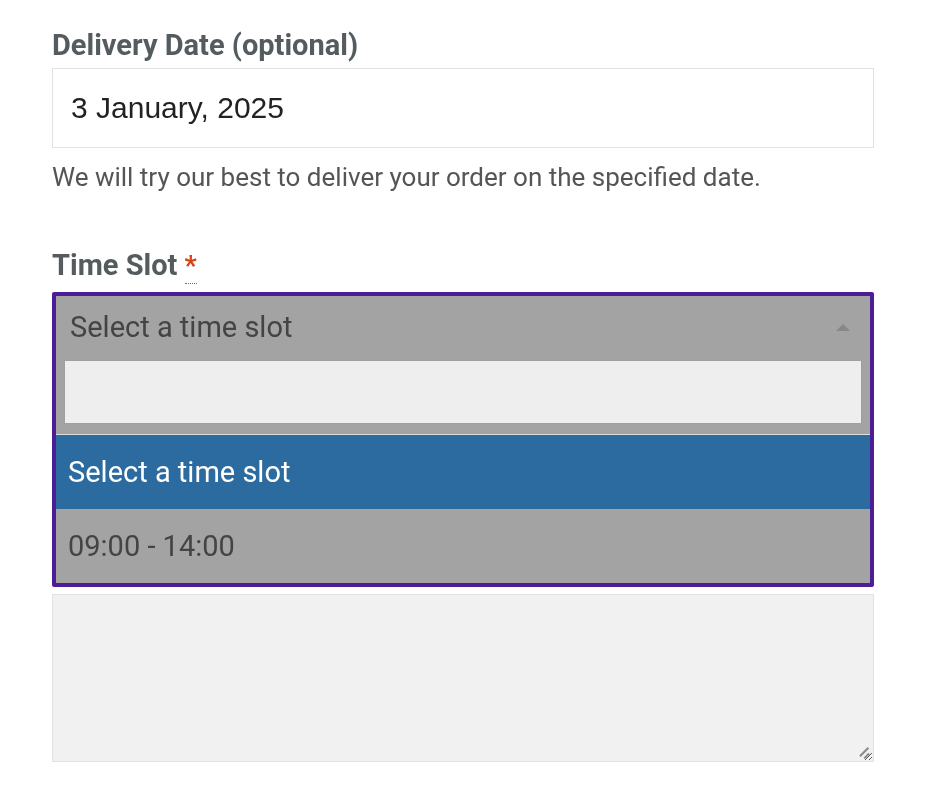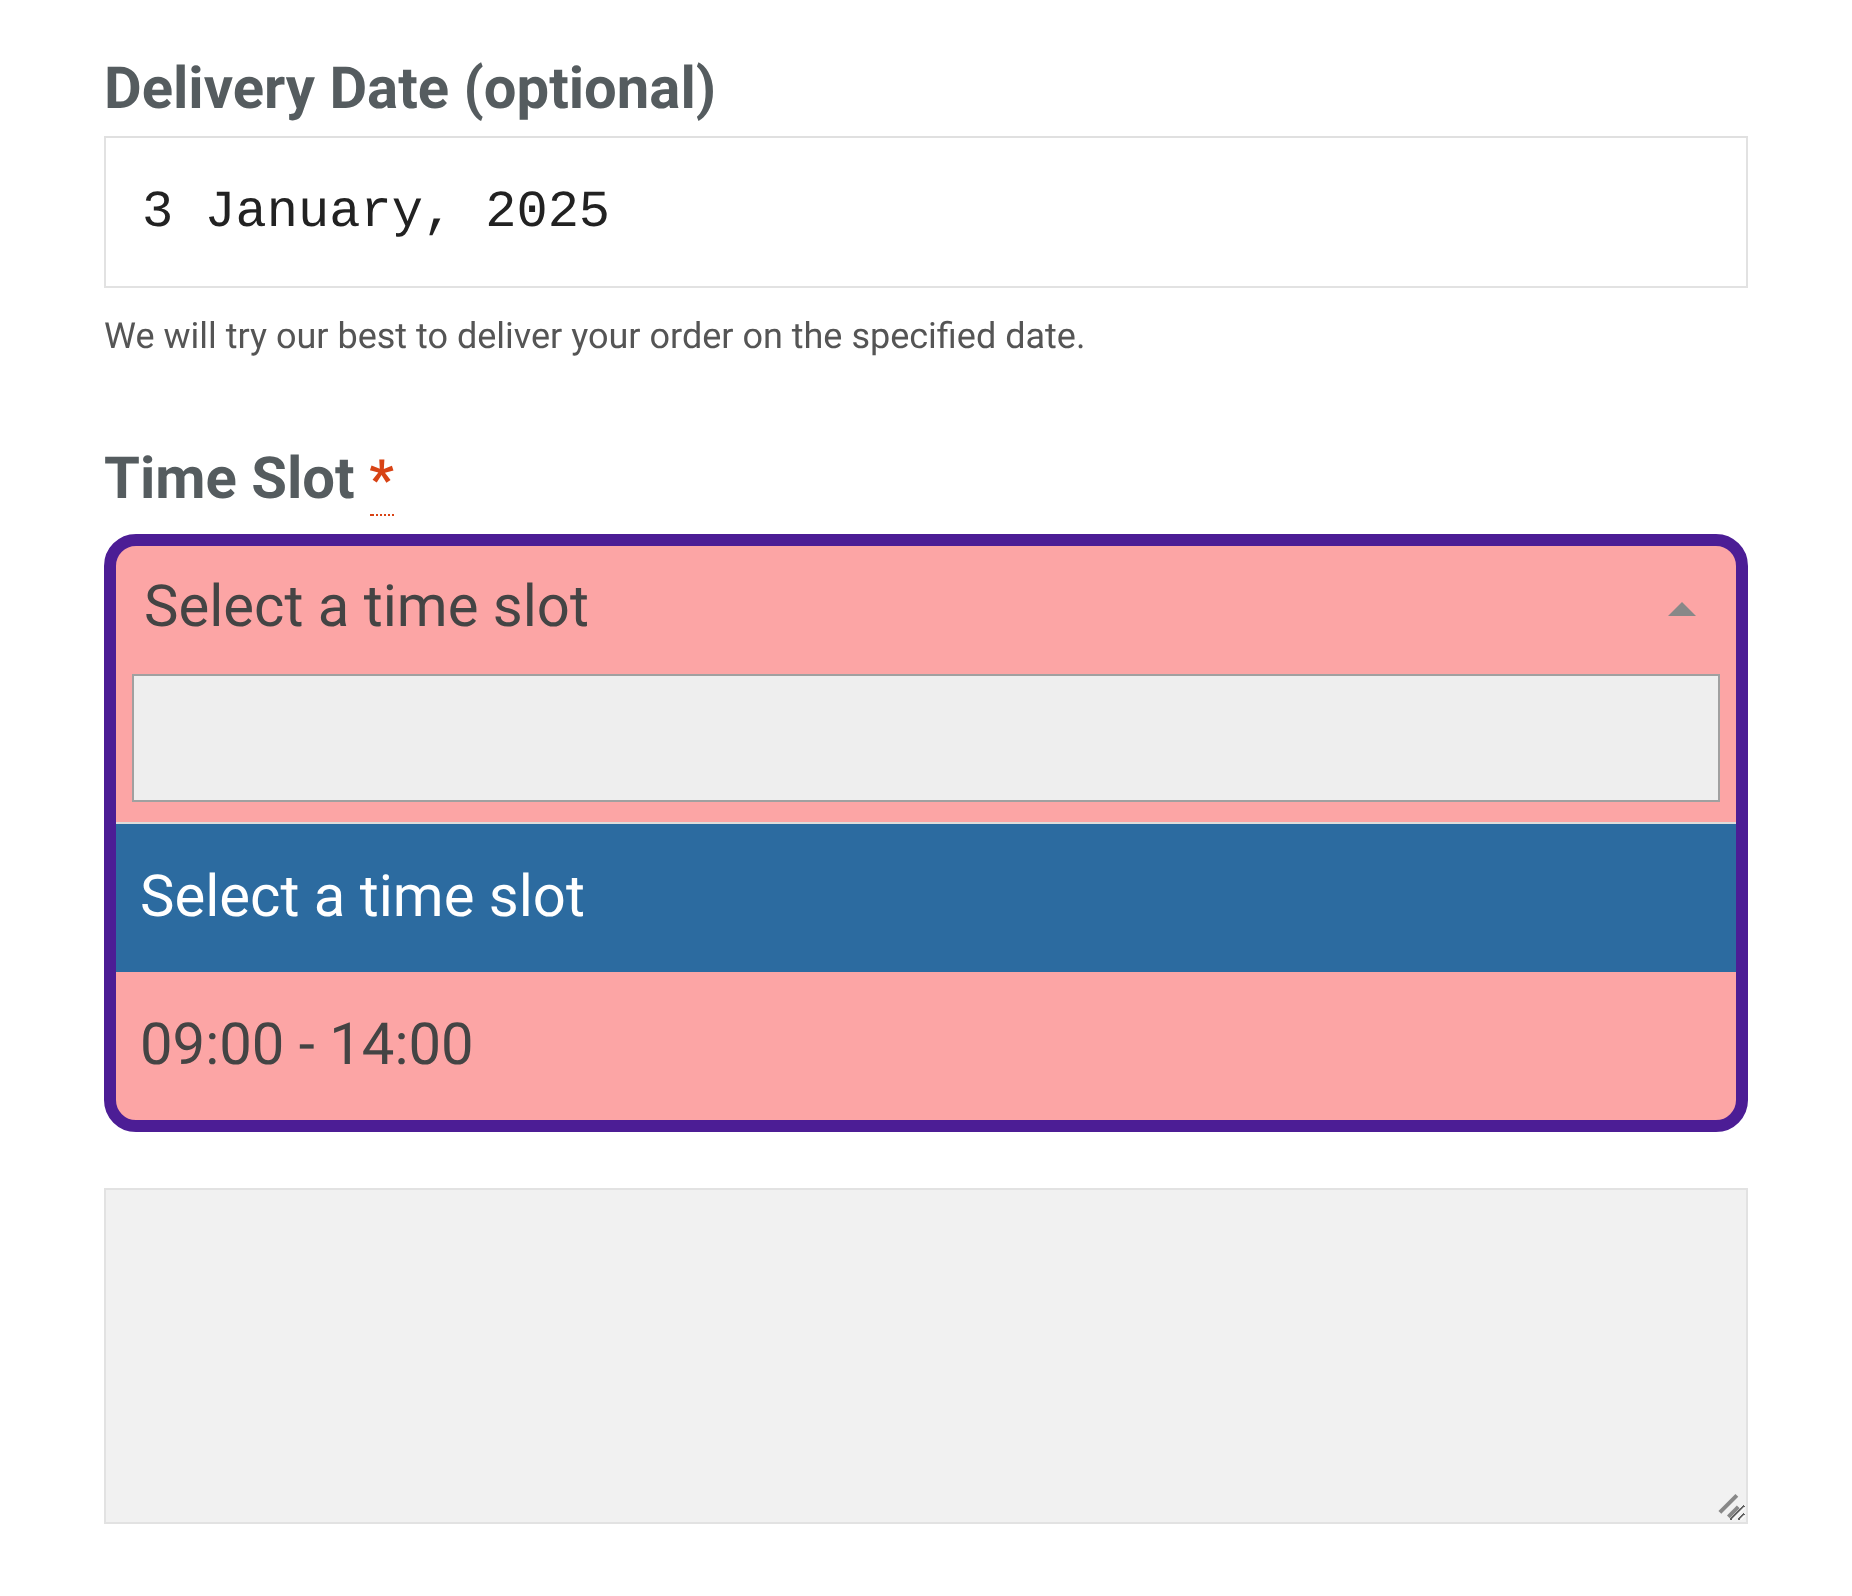--- a/index.html
+++ b/index.html
@@ -27,50 +27,49 @@
     border-bottom: 1px dotted #d84315;
     padding-bottom: 1px;
     font-size: 27px;
     vertical-align: baseline;
   }
   .date-input {
     width: 100%;
     border: 1px solid #e2e2e2;
     border-top-width: 1px;
     padding: 22px 18px;
-    font-size: 26px;
+    font-size: 30px;
     font-weight: 500;
     color: #222;
     background: #fff;
     margin-top: 0px;
-    font-family: Liberation Mono, monospace;
   }
   .date-section {
     border-top: 1px solid #e0e0e0;
     margin-top: 6px;
     margin-bottom: 14px;
   }
   .date-section .date-input {
     border-top: none;
   }
   .helper-text {
-    font-size: 18px;
+    font-size: 26px;
     color: #555;
     margin-top: 2px;
-    margin-bottom: 44px;
+    margin-bottom: 56px;
   }
   .select-wrapper {
     position: relative;
     margin-top: 10px;
   }
   .select-box {
     width: 100%;
-    border: 6px solid #4c1d95;
-    border-radius: 16px;
-    background: #fca5a5;
+    border: 4px solid #4c1d95;
+    border-radius: 2px;
+    background: #a3a3a3;
   }
   .select-display {
     display: flex;
     align-items: center;
     justify-content: space-between;
     padding: 14px 18px 10px 14px;
     cursor: pointer;
   }
   .select-display-text {
     font-size: 29px;

